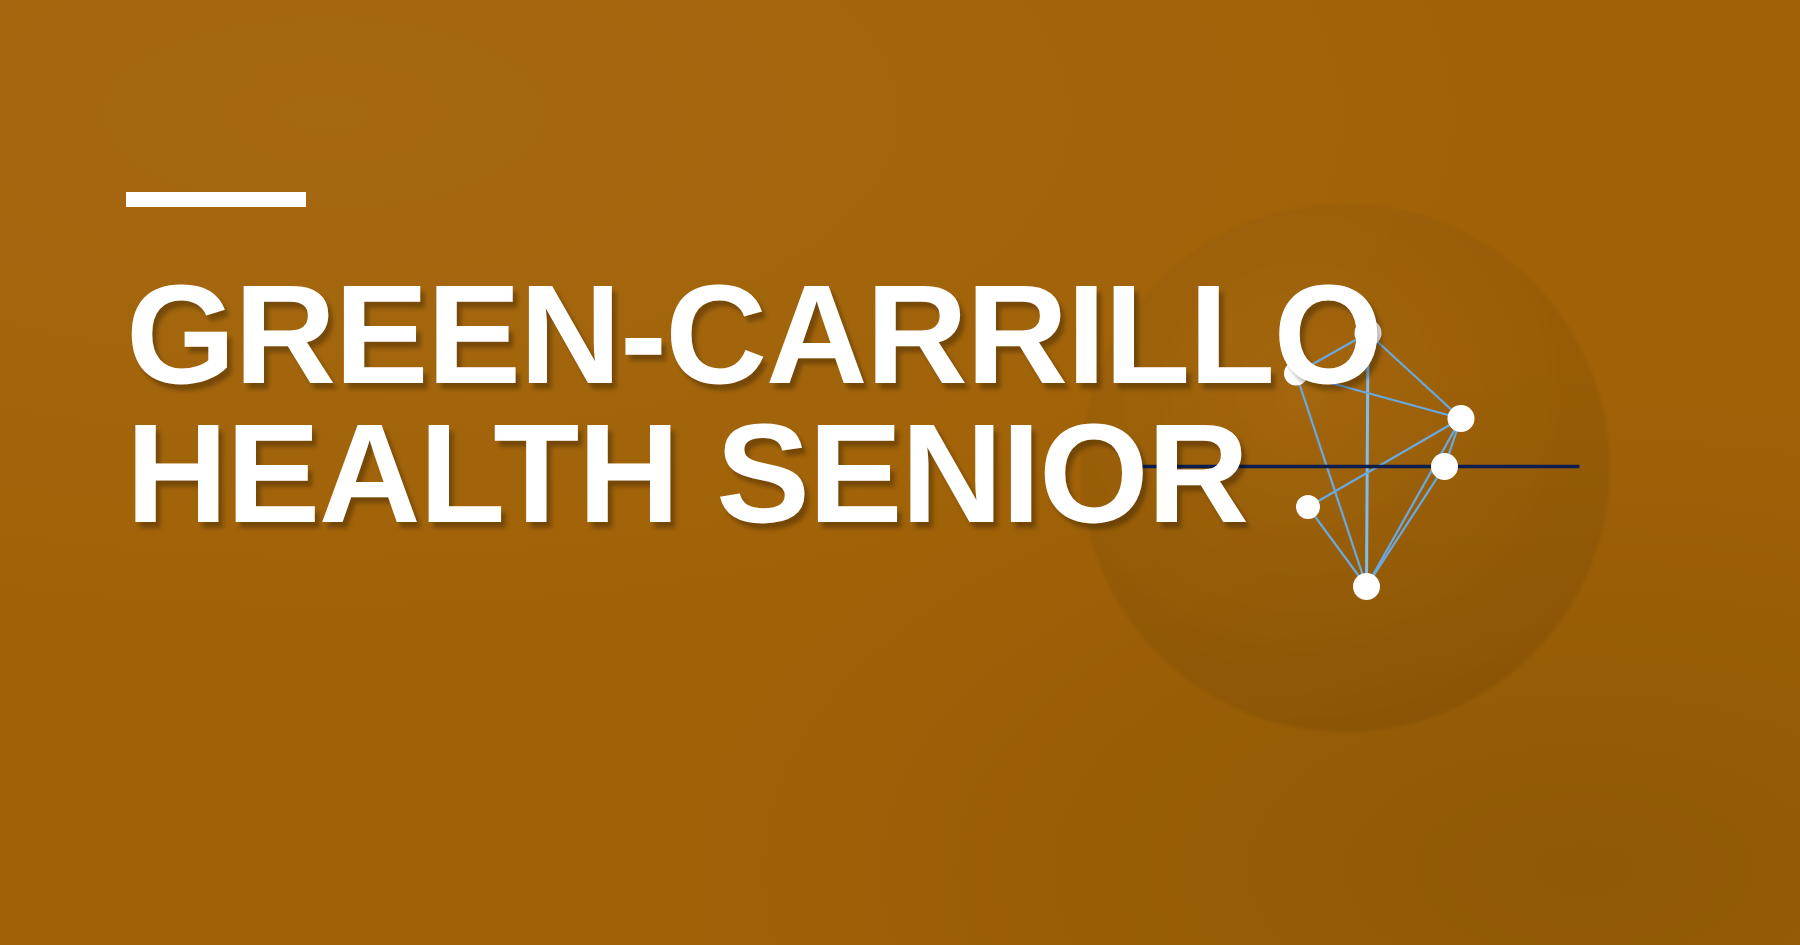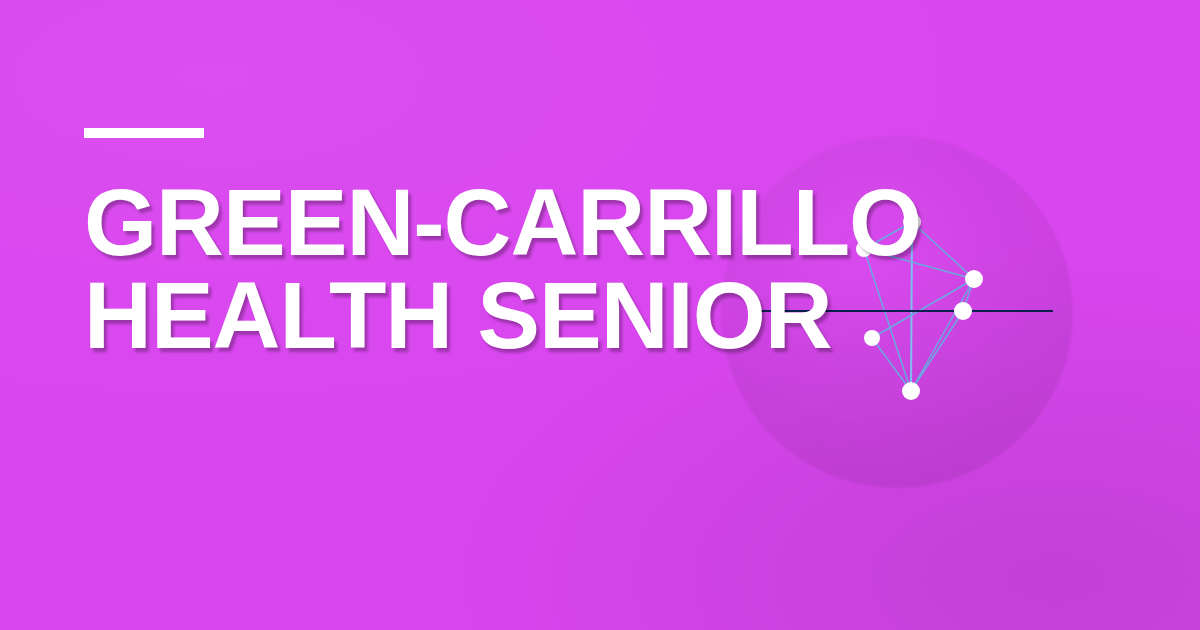--- a/index.html
+++ b/index.html
@@ -4,21 +4,21 @@
 <style>
   * { margin:0; padding:0; box-sizing:border-box; }
   html, body {
     width:1200px; height:630px;
     overflow:hidden;
     font-family:"Liberation Sans", sans-serif;
   }
   #canvas {
     position:relative;
     width:1200px; height:630px;
-    background:#d946ef;
+    background:#a16207;
     overflow:hidden;
   }
   
   #bg-sheen {
     position:absolute; inset:0;
     background:
       radial-gradient(120% 100% at 18% 12%, rgba(255,255,255,0.045) 0%, rgba(255,255,255,0.0) 55%),
       radial-gradient(90% 90% at 88% 92%, rgba(0,0,0,0.10) 0%, rgba(0,0,0,0.0) 60%);
     pointer-events:none;
   }

